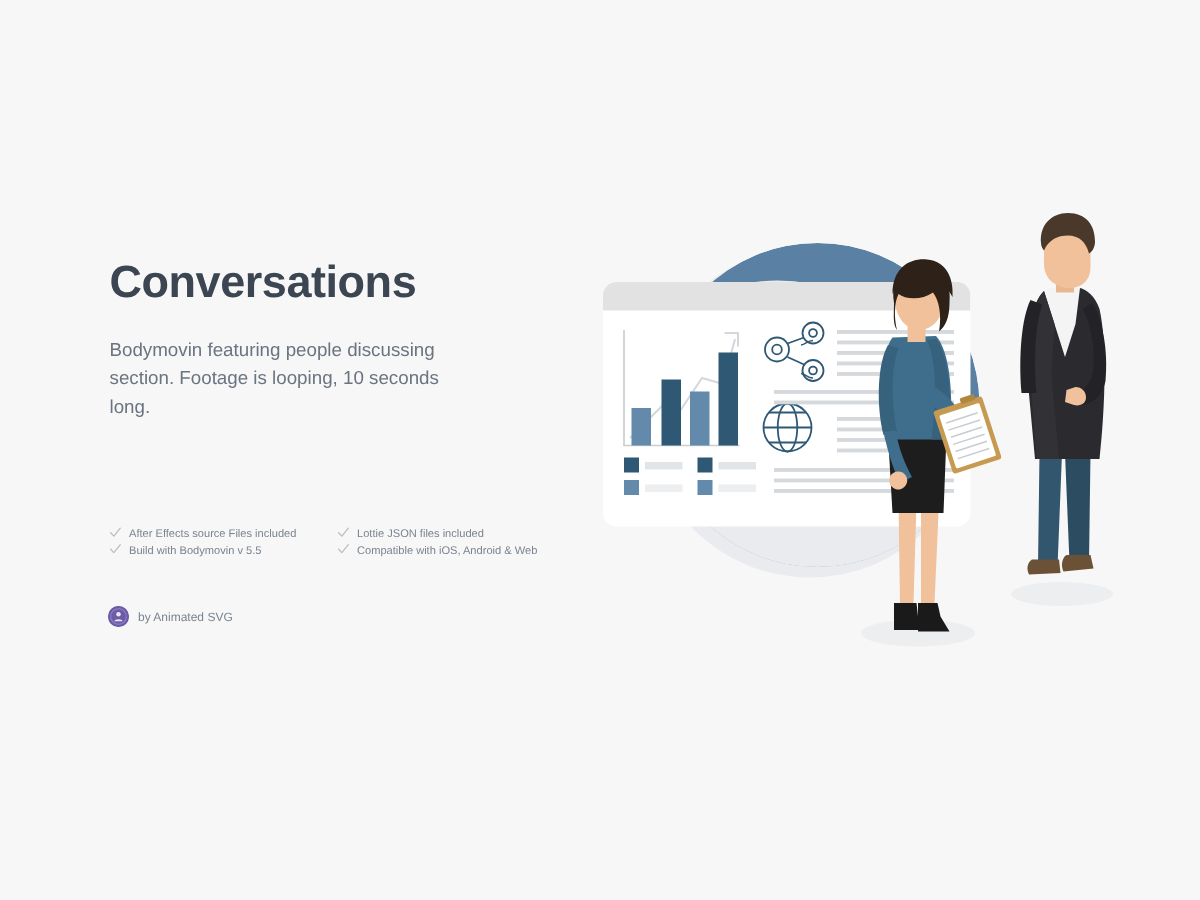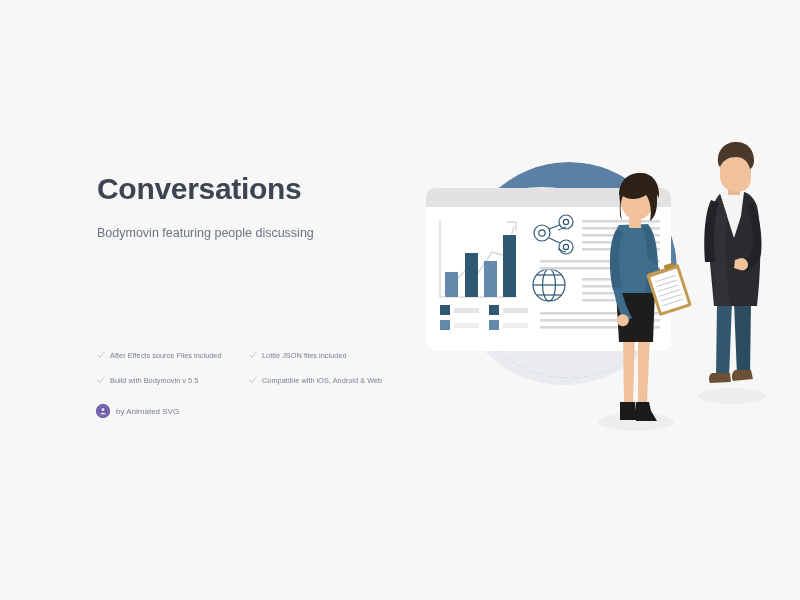--- a/index.html
+++ b/index.html
@@ -10,21 +10,20 @@
     width: 800px;
     height: 600px;
     background: #f7f7f7;
     font-family: "Liberation Sans", sans-serif;
     overflow: hidden;
     position: relative;
   }
   .stage {
     position: absolute;
     inset: 0;
-    margin-left: 24px;
   }
 
   
   .copy {
     position: absolute;
     left: 73px;
     top: 168px;
     width: 310px;
   }
   .headline {
@@ -46,21 +45,20 @@
   }
   .subcopy .line { display: block; }
 
   .features {
     position: absolute;
     left: 73px;
     top: 350px;
     width: 300px;
     display: grid;
     grid-template-columns: 152px 148px;
-    row-gap: 14px;
   }
   .feature {
     display: flex;
     align-items: flex-start;
     gap: 5px;
     font-size: 7.4px;
     line-height: 11px;
     color: #79838f;
   }
   .check {
@@ -110,20 +108,21 @@
 <body>
 
 <div class="stage">
 
   <div class="copy">
     <h1 class="headline">
       <span class="line">Conversations</span>
     </h1>
     <p class="subcopy">
       <span class="line">Bodymovin featuring people discussing</span>
+      <span class="line">section. Footage is looping, 10 seconds long.</span>
     </p>
   </div>
 
   <div class="features">
     <div class="feature">
       <span class="check">
         <svg width="8" height="8" viewBox="0 0 8 8">
             <path d="M0.8 4.2 L2.9 6.4 L7.2 1.1" fill="none" stroke="#b9c0c8" stroke-width="0.9" stroke-linecap="round" stroke-linejoin="round"></path>
           </svg>
       </span>

